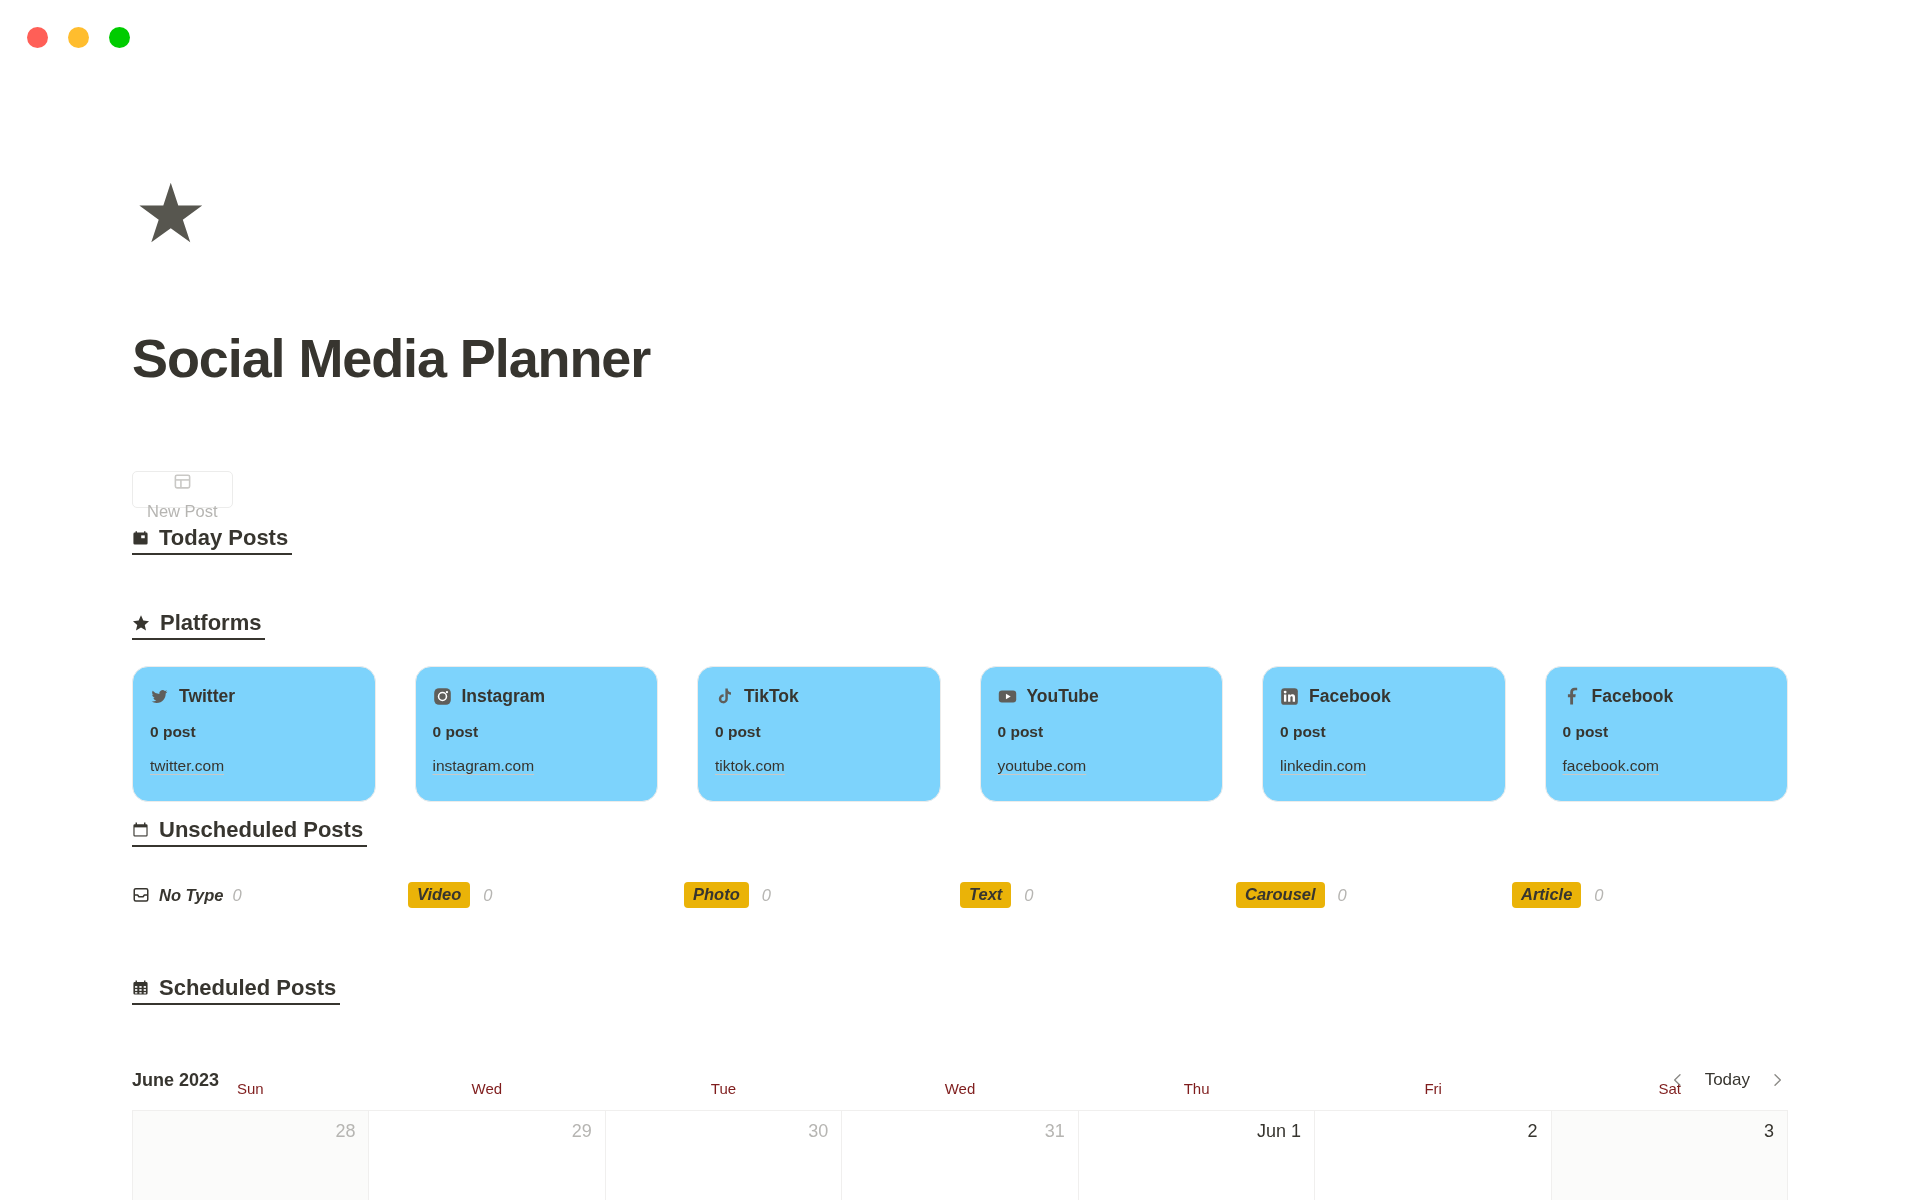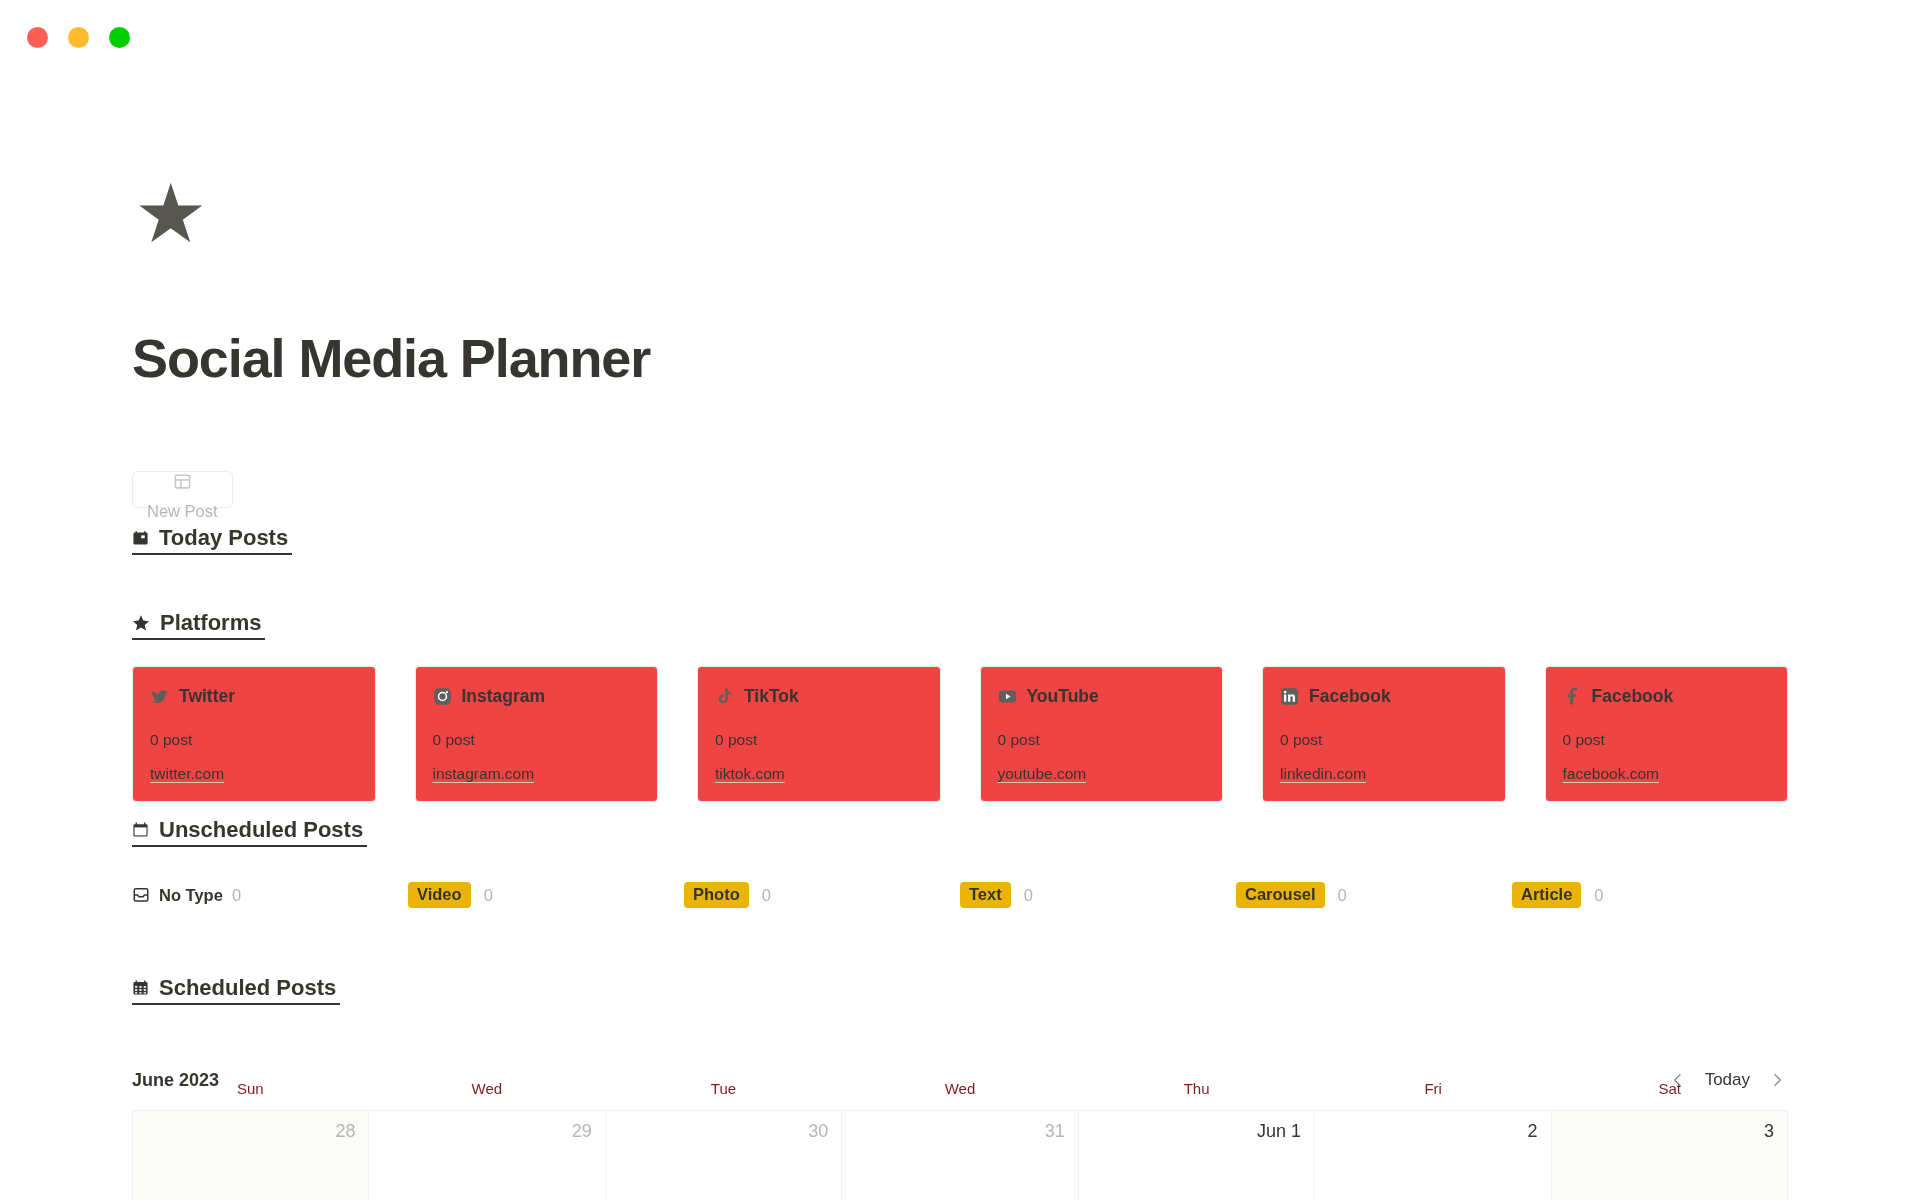--- a/index.html
+++ b/index.html
@@ -73,38 +73,38 @@
   }
   .section-head svg { display:block; flex:0 0 auto; }
 
   
   .platform-row {
     position:absolute; left:132px; top:604px;
     width:1656px; display:flex; gap:39px;
   }
   .pcard {
     flex:1 1 0; min-width:0; height:136px;
-    border:1px solid #ececeb; border-radius:4px;
-    background:#ef4444; padding:19px 21px 0 17px;
+    border:1px solid #ececeb; border-radius:16px;
+    background:#7dd3fc; padding:19px 21px 0 17px;
     cursor:pointer;
   }
   .pcard .ptop { display:flex; align-items:center; gap:10px; }
   .pcard .pname { font-size:17.5px; font-weight:bold; color:#37352f; white-space:nowrap; }
-  .pcard .pposts { margin-top:24px; font-size:15.5px; color:#37352f; }
+  .pcard .pposts { margin-top:16px; font-size:15.5px; color:#37352f;font-weight:bold; }
   .pcard .purl {
     margin-top:16px; font-size:15.5px; color:#37352f;
     text-decoration:underline; text-underline-offset:3px;
     text-decoration-color:#c9c8c5; cursor:pointer; display:inline-block;
   }
   .pcard svg { display:block; flex:0 0 auto; }
 
   
   .type-row {
     position:absolute; left:132px; top:820px;
-    width:1656px; display:flex;
+    width:1656px; display:flex;font-style:italic;
   }
   .type-item { flex:1 1 0; display:flex; align-items:center; gap:13px; }
   .type-item.first { gap:9px; }
   .type-chip {
     background:#eab308; border-radius:4px;
     padding:3px 9px 4px 9px;
     font-size:16.5px; font-weight:bold; color:#37352f;
     white-space:nowrap;
   }
   .type-plain {

